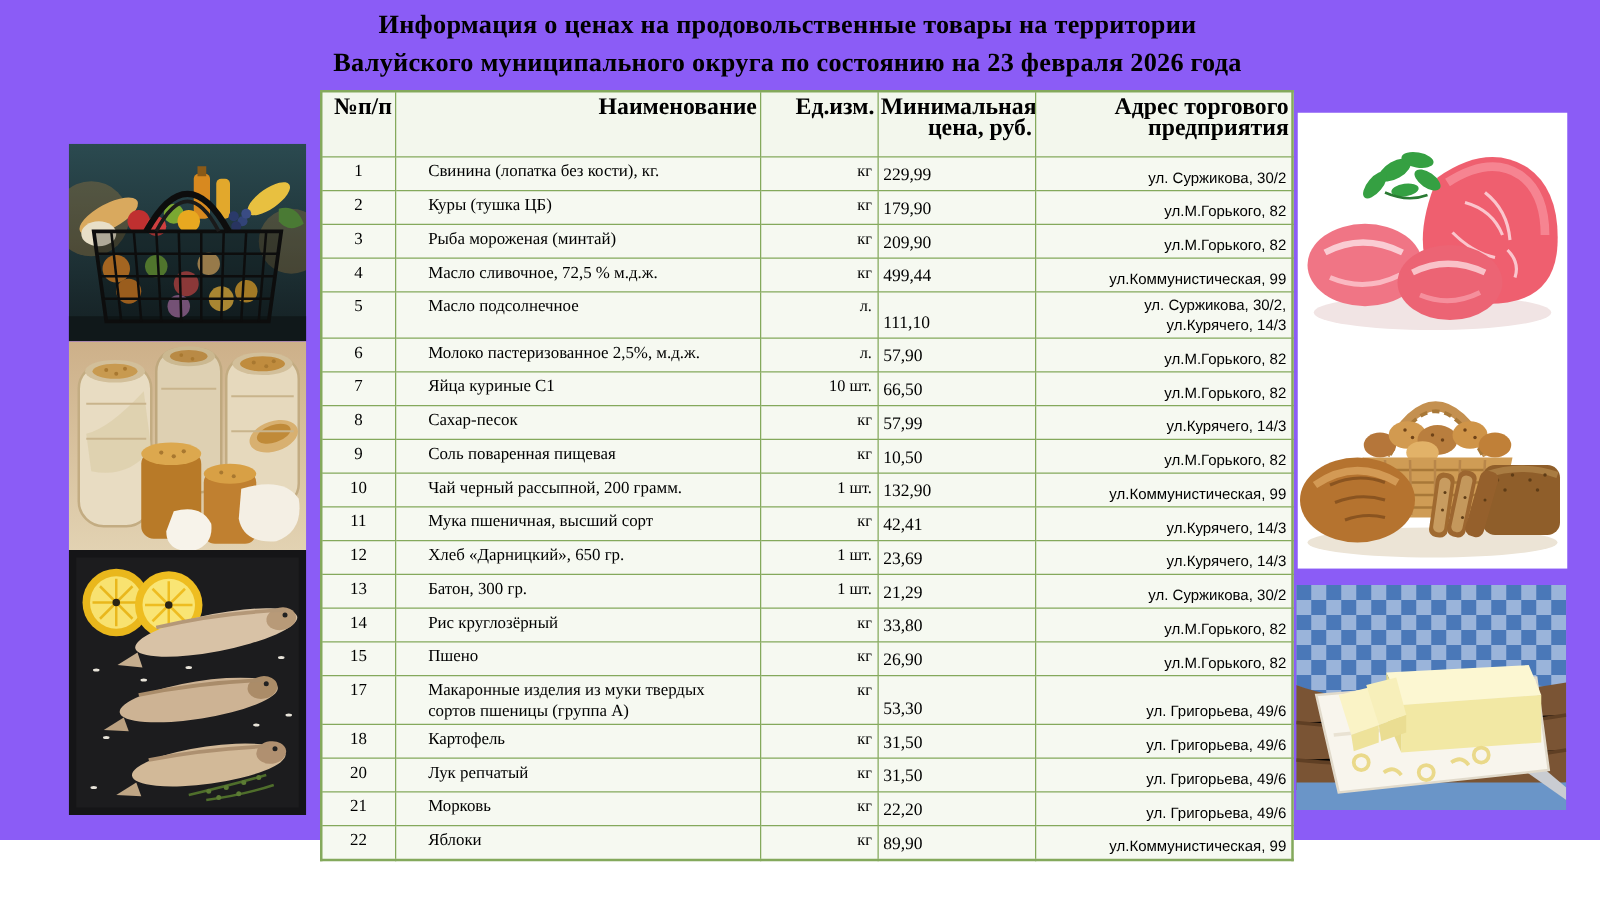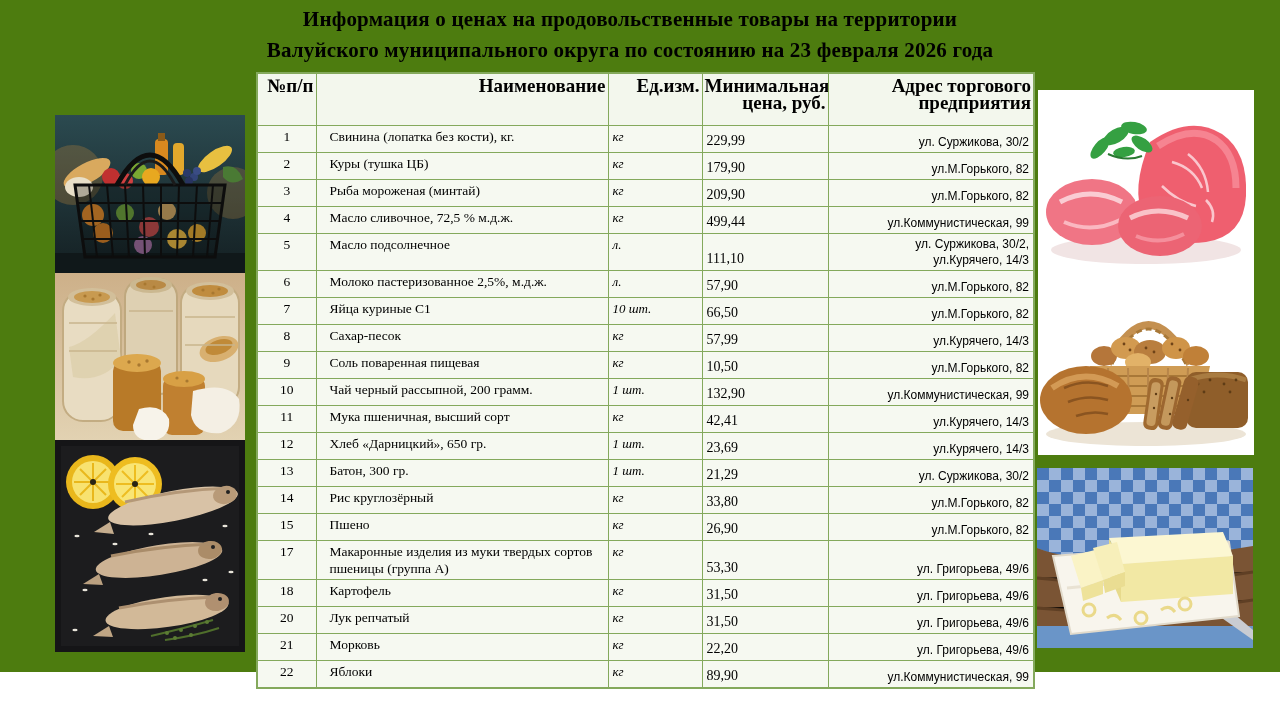--- a/index.html
+++ b/index.html
@@ -1,34 +1,34 @@
 <!DOCTYPE html>
 <html lang="ru"><head>
 <meta charset="utf-8">
 <style>
   html,body{margin:0;padding:0;}
   body{width:1280px;height:720px;background:#ffffff;overflow:hidden;
        font-family:"Liberation Serif", serif;color:#000;}
-  .page{position:relative;width:1280px;height:672px;background:#4d7c0f;}
+  .page{position:relative;width:1280px;height:672px;background:#8b5cf6;}
 
   
   .title{position:absolute;left:150px;top:4px;width:960px;text-align:center;
          font-weight:bold;font-size:21px;line-height:31px;letter-spacing:.2px;}
 
   
   .table-wrap{position:absolute;left:256px;top:72px;width:777px;}
   table.price{border-collapse:collapse;width:100%;table-layout:fixed;
               border:2px solid #84a95c;background:#f6f9f1;}
   table.price th, table.price td{border:1px solid #84a95c;overflow:hidden;}
   thead th{font-size:19px;font-weight:bold;text-align:right;vertical-align:top;
            padding:3px 2px 14px 2px;line-height:17px;background:#f3f7ed;}
   td{height:21px;font-size:13.5px;line-height:17px;padding:2px 4px;}
   td.c-num{text-align:center;vertical-align:top;}
-  td.c-name{text-align:left;vertical-align:top;padding-left:13px;}
-  td.c-unit{text-align:left;vertical-align:top;font-size:13px;font-style:italic;}
+  td.c-name{text-align:left;vertical-align:top;padding-left:26px;}
+  td.c-unit{text-align:right;vertical-align:top;font-size:13px;}
   td.c-price{vertical-align:bottom;font-size:14px;padding-bottom:3px;}
   td.c-addr{text-align:right;vertical-align:bottom;padding-left:6px;
             font-family:"Liberation Sans", sans-serif;font-size:12px;
             white-space:pre-line;line-height:16px;}
 
   
   figure{margin:0;padding:0;position:absolute;}
   figure svg{display:block;}
   .ph-basket{left:55px;top:115px;}
   .ph-grain {left:55px;top:273px;}

